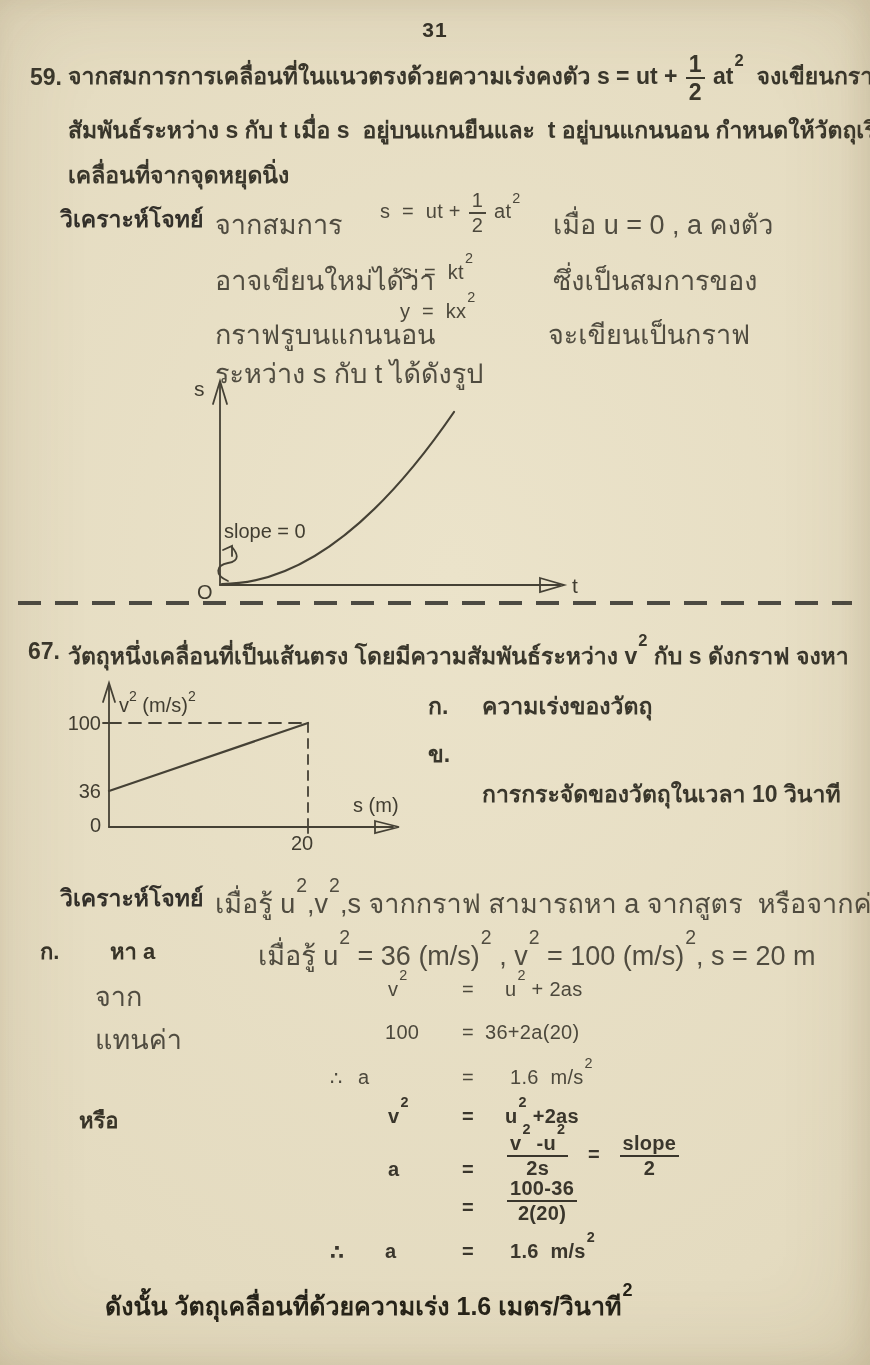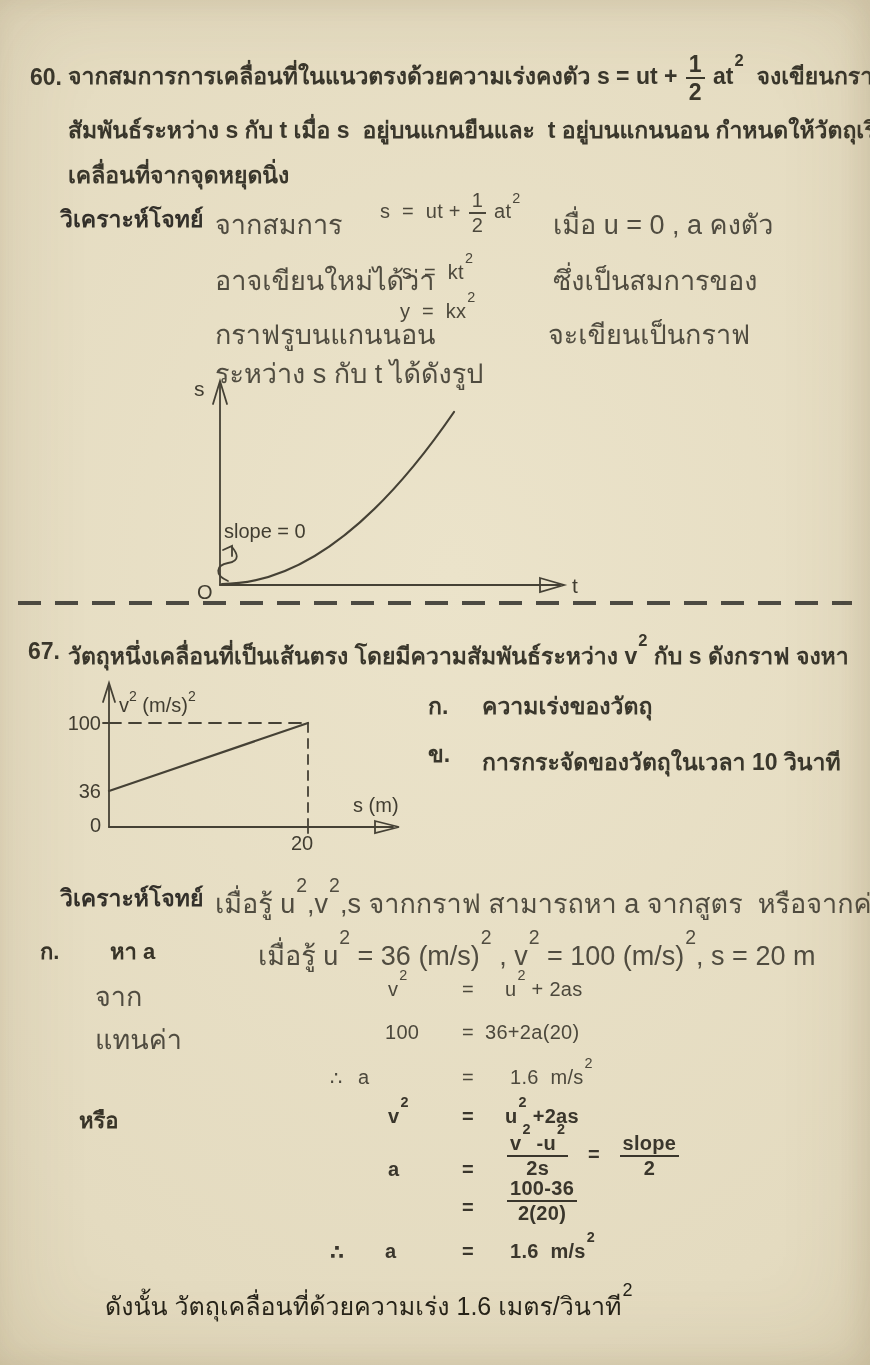--- a/index.html
+++ b/index.html
@@ -13,41 +13,42 @@
     box-shadow:inset 0 0 90px rgba(110,90,50,.16), inset -8px 0 25px rgba(110,90,50,.10);
   }
   .t{position:absolute;white-space:pre;}
   .pn{font-size:21px;font-weight:600;letter-spacing:1px;color:#343128;}
   .st{font-size:23px;font-weight:600;color:#3a372c;}
   .lbl{font-size:23px;font-weight:700;color:#33302a;}
   .blbl{font-size:22px;font-weight:700;color:#383428;}
   .an{font-size:27px;font-weight:500;color:#504c40;}
   .eq{font-size:20px;font-weight:400;color:#4c483c;letter-spacing:.3px;}
   .beq{font-size:20px;font-weight:700;color:#3a362c;letter-spacing:.3px;}
-  .concl{font-size:25px;font-weight:400;color:#262319;}
+  .concl{font-size:25px;font-weight:700;color:#262319;}
   sup{font-size:.72em;line-height:0;position:relative;top:-.55em;margin-left:1px;}
   .frac{display:inline-flex;flex-direction:column;align-items:center;vertical-align:middle;
         line-height:1.05;margin:0 2px;text-align:center;}
   .fnum{border-bottom:2px solid currentColor;padding:0 3px 1px;}
   .fden{padding-top:1px;}
   .sep{position:absolute;left:18px;top:601px;width:834px;height:4px;
        background:repeating-linear-gradient(90deg,#4c4a42 0 23px,transparent 23px 37px);}
   svg{position:absolute;overflow:visible;}
   svg text{font-family:inherit;fill:#413d31;}
   .ink{stroke:#454135;fill:none;stroke-linecap:round;}
 </style>
 </head>
 <body>
 
 <div class="page">
 
+  <div class="t pn" style="left:0;right:0;top:18px;text-align:center">31</div>
 
   
   <div style="display:contents">
-    <div class="t st" style="left:30px;top:64px">60.</div>
+    <div class="t st" style="left:30px;top:64px">59.</div>
     <div class="t st" style="left:68px;top:52px">จากสมการการเคลื่อนที่ในแนวตรงด้วยความเร่งคงตัว s = ut + <span class="frac"><span class="fnum">1</span><span class="fden">2</span></span> at<sup>2</sup>  จงเขียนกราฟความ</div>
     <div class="t st" style="left:68px;top:112px">สัมพันธ์ระหว่าง s กับ t เมื่อ s  อยู่บนแกนยืนและ  t อยู่บนแกนนอน กำหนดให้วัตถุเริ่ม</div>
     <div class="t st" style="left:68px;top:157px">เคลื่อนที่จากจุดหยุดนิ่ง</div>
 
     <div class="t lbl" style="left:60px;top:201px">วิเคราะห์โจทย์</div>
     <div class="t an" style="left:215px;top:203px">จากสมการ</div>
     <div class="t eq" style="left:380px;top:190px">s  =  ut + <span class="frac"><span class="fnum">1</span><span class="fden">2</span></span> at<sup>2</sup></div>
     <div class="t an" style="left:553px;top:203px">เมื่อ u = 0 , a คงตัว</div>
 
     <div class="t an" style="left:215px;top:259px">อาจเขียนใหม่ได้ว่า</div>
@@ -80,21 +81,21 @@
   <div class="sep"></div>
 
   
   <div style="display:contents">
     <div class="t st" style="left:28px;top:638px">67.</div>
     <div class="t st" style="left:68px;top:638px">วัตถุหนึ่งเคลื่อนที่เป็นเส้นตรง โดยมีความสัมพันธ์ระหว่าง v<sup>2</sup> กับ s ดังกราฟ จงหา</div>
 
     <div class="t st" style="left:428px;top:688px">ก.</div>
     <div class="t st" style="left:482px;top:688px">ความเร่งของวัตถุ</div>
     <div class="t st" style="left:428px;top:736px">ข.</div>
-    <div class="t st" style="left:482px;top:744px">การกระจัดของวัตถุในเวลา 10 วินาที</div>
+    <div class="t st" style="left:482px;top:776px">การกระจัดของวัตถุในเวลา 10 วินาที</div>
 
     <svg style="left:55px;top:674px" width="420" height="196" viewBox="0 0 420 196">
       <g class="ink" stroke-width="1.8">
         <line x1="54" y1="153" x2="54" y2="10"></line>
         <path d="M48 28 L54 9 L60 28"></path>
         <line x1="54" y1="153" x2="338" y2="153"></line>
         <path d="M320 147 L344 153 L320 159 Z"></path>
         <line stroke-width="2.2" x1="54" y1="117" x2="253" y2="49"></line>
         <line stroke-dasharray="12 8" x1="54" y1="49" x2="253" y2="49"></line>
         <line stroke-dasharray="9 7" x1="253" y1="49" x2="253" y2="153"></line>

